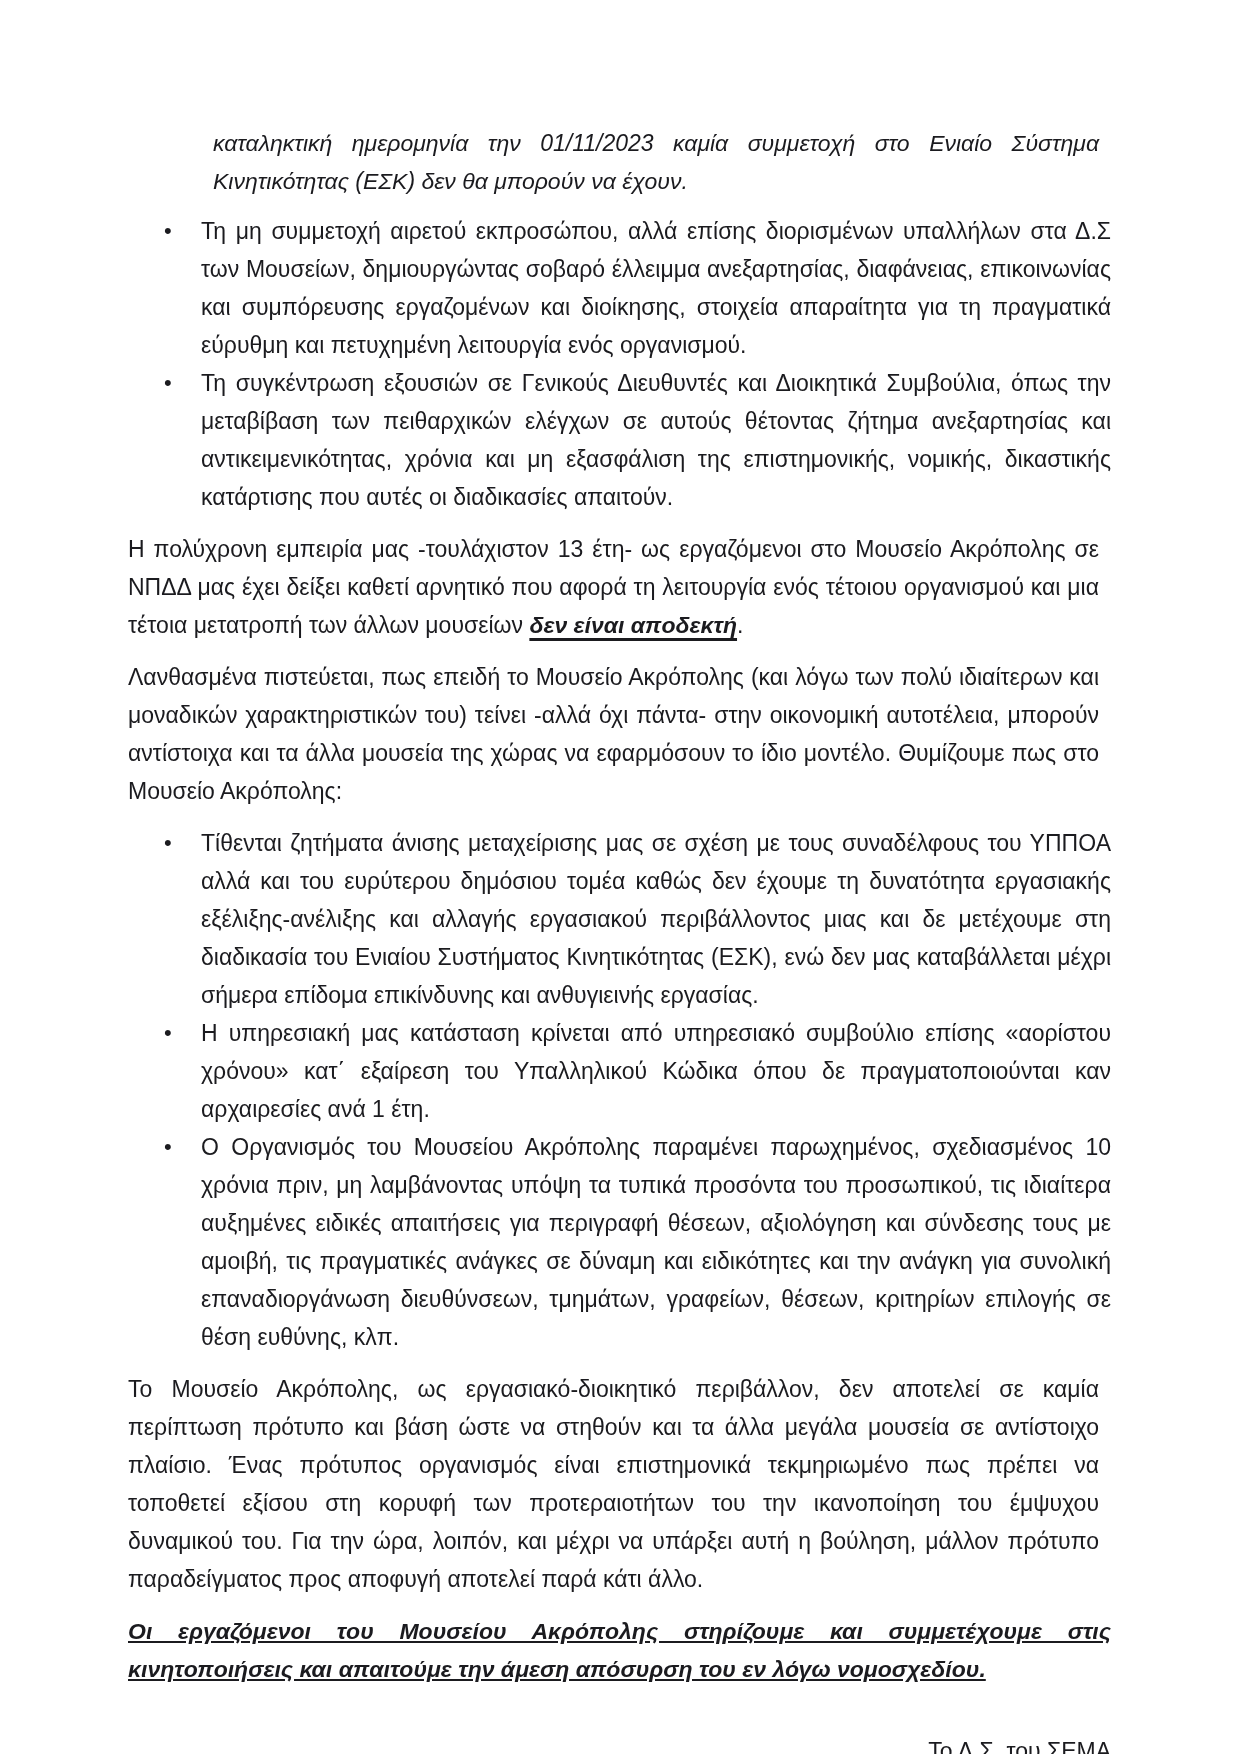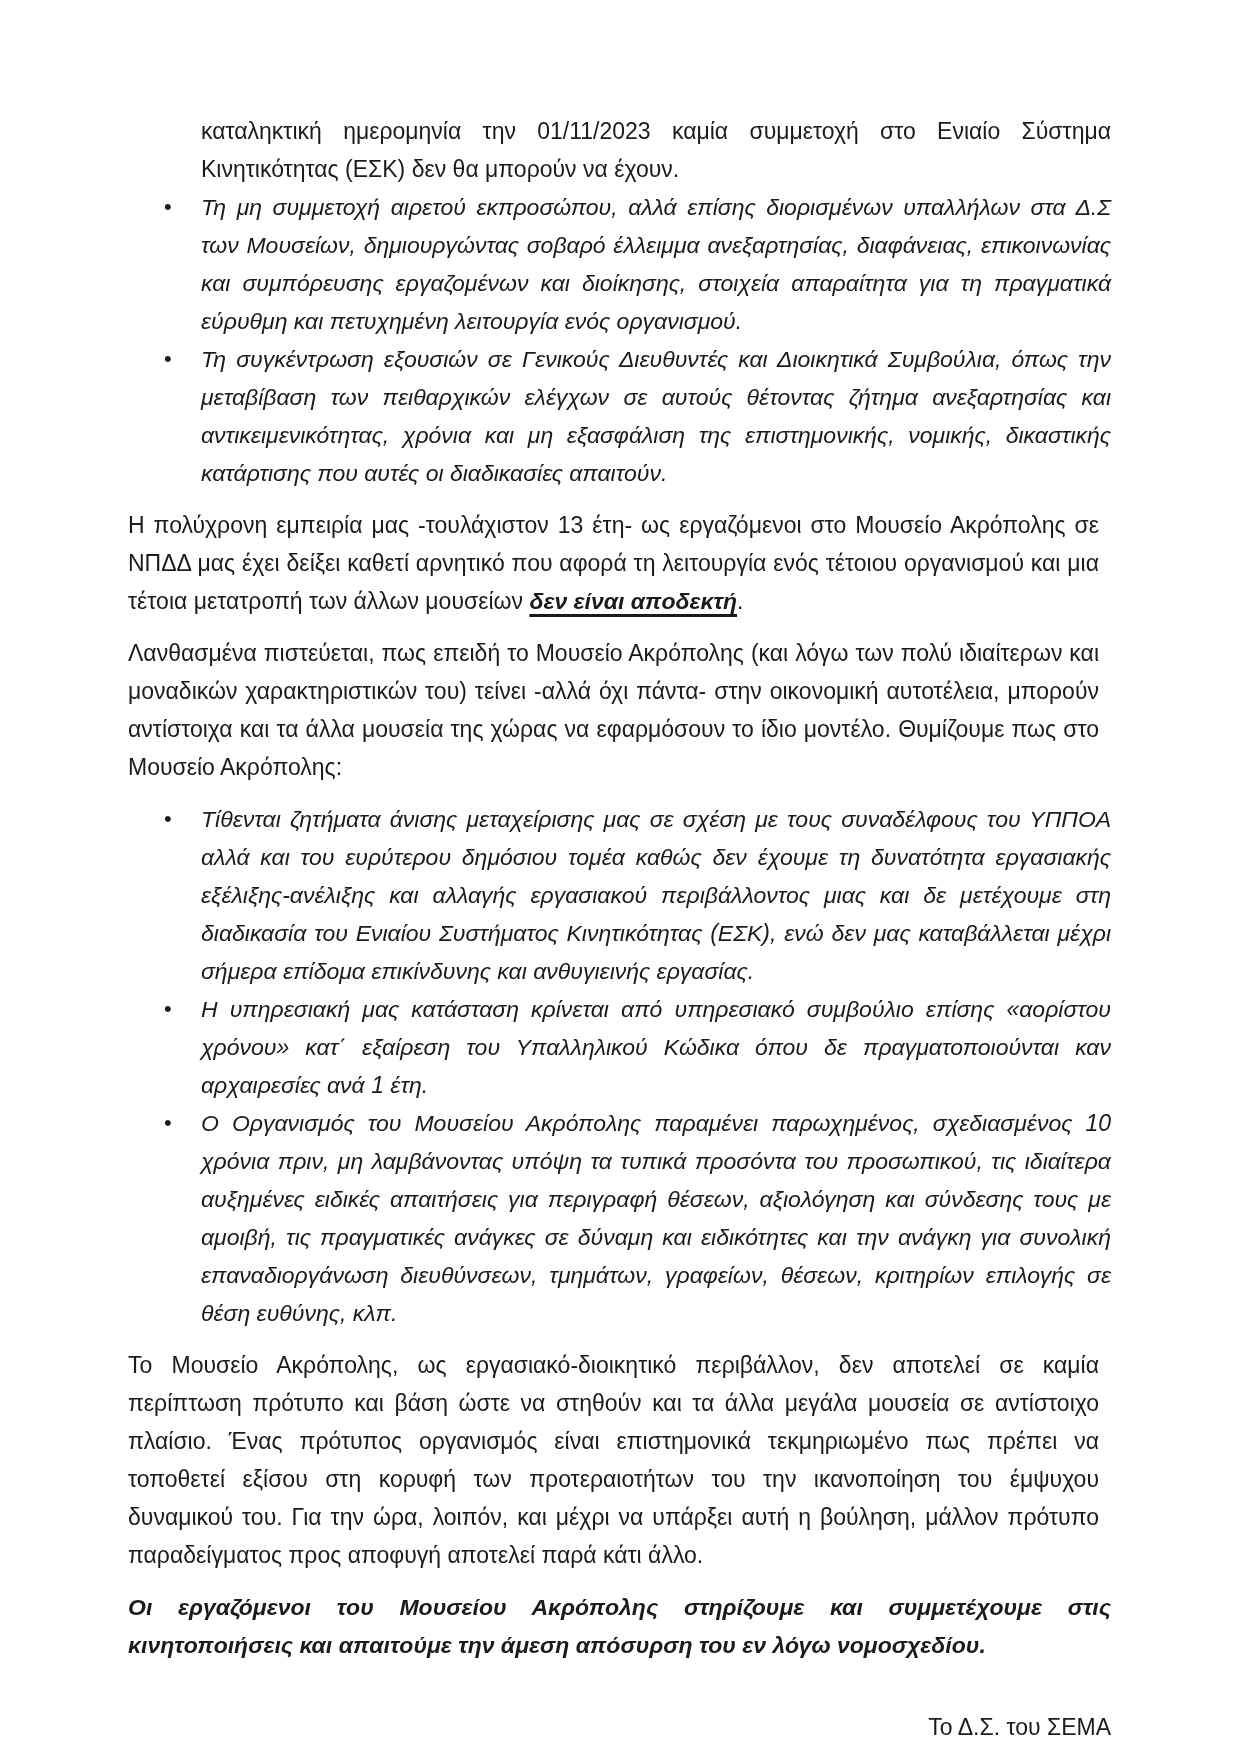--- a/index.html
+++ b/index.html
@@ -22,47 +22,48 @@
   }
   ul.doc-list {
     list-style: none;
     margin: 0 0 14px 0;
     padding: 0;
   }
   ul.doc-list li {
     position: relative;
     padding-left: 73px;
     text-align: justify;
-    font-style: italic;
   }
   ul.doc-list li::before {
     content: "\2022";
     position: absolute;
     left: 36px;
     top: 0;
     font-style: normal;
     font-size: 22px;
   }
   .continuation {
     padding-left: 73px;
+    font-style: italic;
     text-align: justify;
-    margin: 0;
+    margin: 12px;
   }
   .emph-biu {
     font-weight: bold;
     font-style: italic;
     text-decoration: underline;
     text-decoration-thickness: 2.5px;
     text-underline-offset: 5px;
   }
   .statement {
     font-weight: bold;
     font-style: italic;
     text-align: justify;
     margin: 0 0 14px 0;
+    text-decoration: underline;
   }
   .signature {
     text-align: right;
     margin-top: 44px;
   }
 </style>
 </head>
 <body>
 
 <div class="page">

